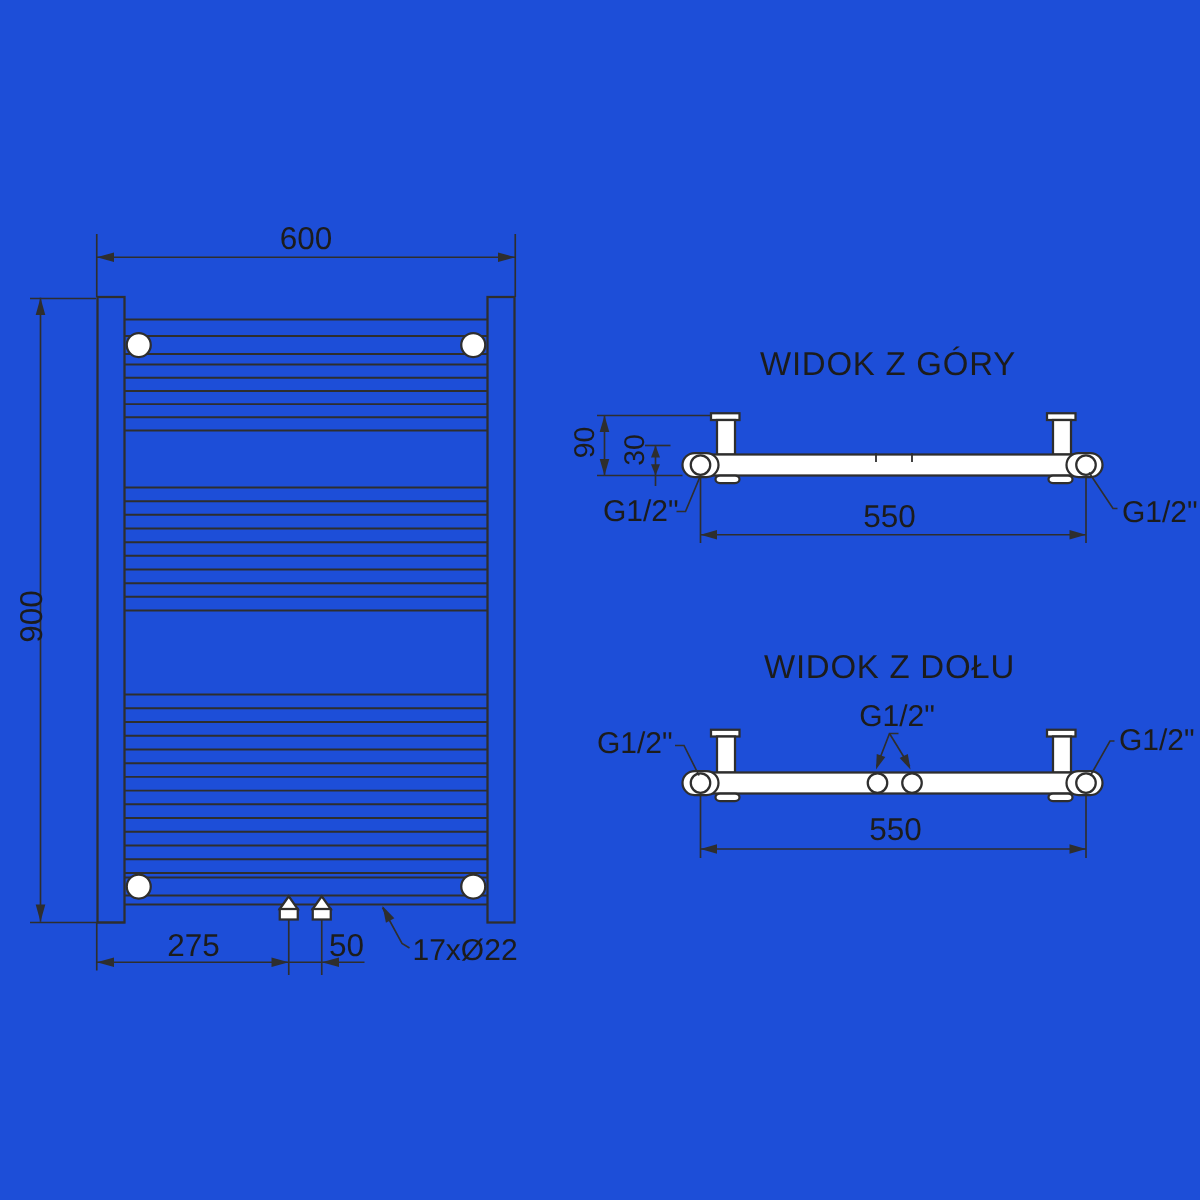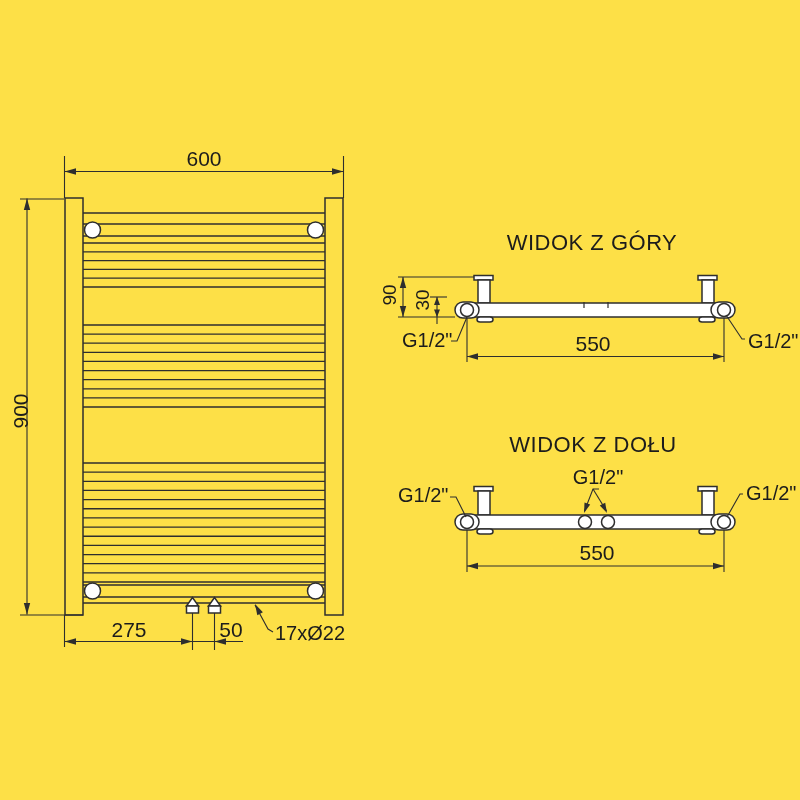--- a/index.html
+++ b/index.html
@@ -4,21 +4,21 @@
 <style>
   html, body {
     margin: 0;
     padding: 0;
     background: #ffffff;
   }
   .canvas {
     position: relative;
     width: 800px;
     height: 800px;
-    background: #fde047;
+    background: #1d4ed8;
     overflow: hidden;
   }
   svg { display: block; }
   text {
     font-family: "Liberation Sans", "DejaVu Sans", sans-serif;
     fill: #1c1c1c;
   }
   .dim-text  { font-size: 21px; }
   .dim-text-sm { font-size: 19px; }
   .view-title { font-size: 22px; letter-spacing: 0.5px; }

